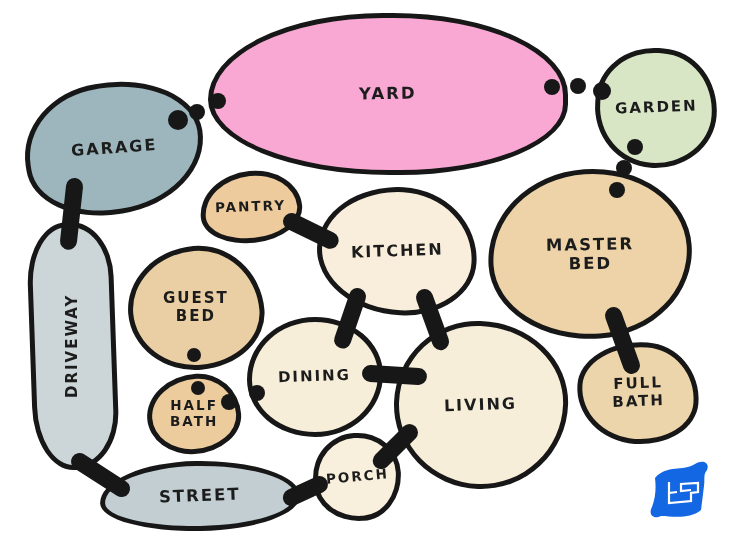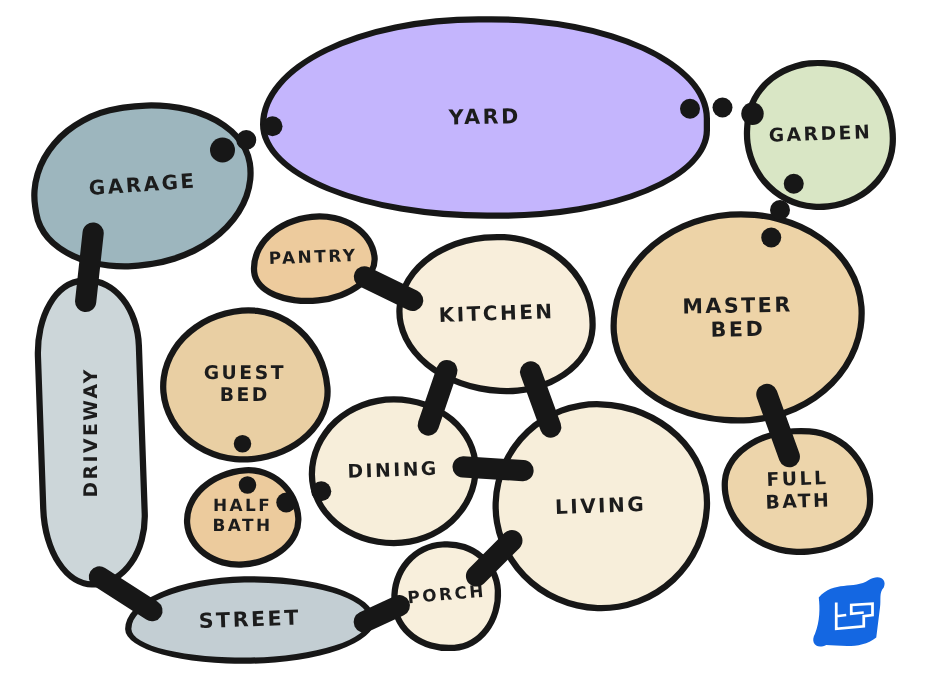--- a/index.html
+++ b/index.html
@@ -24,21 +24,21 @@
 </style>
 </head>
 <body>
 
 <div id="stage" style="background: rgb(255, 255, 255);">
 
   <svg class="logo" viewBox="0 0 70 76" xmlns="http://www.w3.org/2000/svg">
     <path d="M10 22 C22 8 38 16 50 8 C58 3 65 7 62 14 C58 18 60 24 59 30 L56 54 C44 64 26 60 16 60 C8 64 3 58 7 51 C11 41 11 30 10 22 Z" fill="#1467e2"></path>
     <path fill="none" stroke-width="2.2" d="M24 26 L24 47 L46 45 L46 37 L53 36 L53 27 L36 28 L36 35 L46 34 M24 37 L32 36" stroke="#ffffff"></path>
   </svg>
-<div class="bubble" style="left: 208px; top: 13px; width: 360px; height: 162px; background: #c4b5fd; border-color: rgb(23, 23, 23); border-radius: 50% 50% 48% 52% / 55% 52% 45% 48%;">
+<div class="bubble" style="left: 208px; top: 13px; width: 360px; height: 162px; background: #f9a8d4; border-color: rgb(23, 23, 23); border-radius: 50% 50% 48% 52% / 55% 52% 45% 48%;">
       <div class="label" style="color: rgb(28, 28, 28); font-size: 16.5px; transform: rotate(-1deg);">
         <div>YARD</div>
       </div>
     </div>
     <div class="bubble" style="left: 595px; top: 48px; width: 122px; height: 120px; background: rgb(217, 230, 197); border-color: rgb(23, 23, 23); border-radius: 50% 48% 52% 50% / 46% 54% 48% 52%; transform: rotate(4deg);">
       <div class="label" style="color: rgb(28, 28, 28); font-size: 15px; transform: rotate(-6deg);">
         <div>GARDEN</div>
       </div>
     </div>
     <div class="bubble" style="left: 24px; top: 82px; width: 180px; height: 132px; background: rgb(157, 182, 190); border-color: rgb(23, 23, 23); border-radius: 46% 54% 52% 48% / 54% 48% 54% 44%; transform: rotate(-9deg);">

